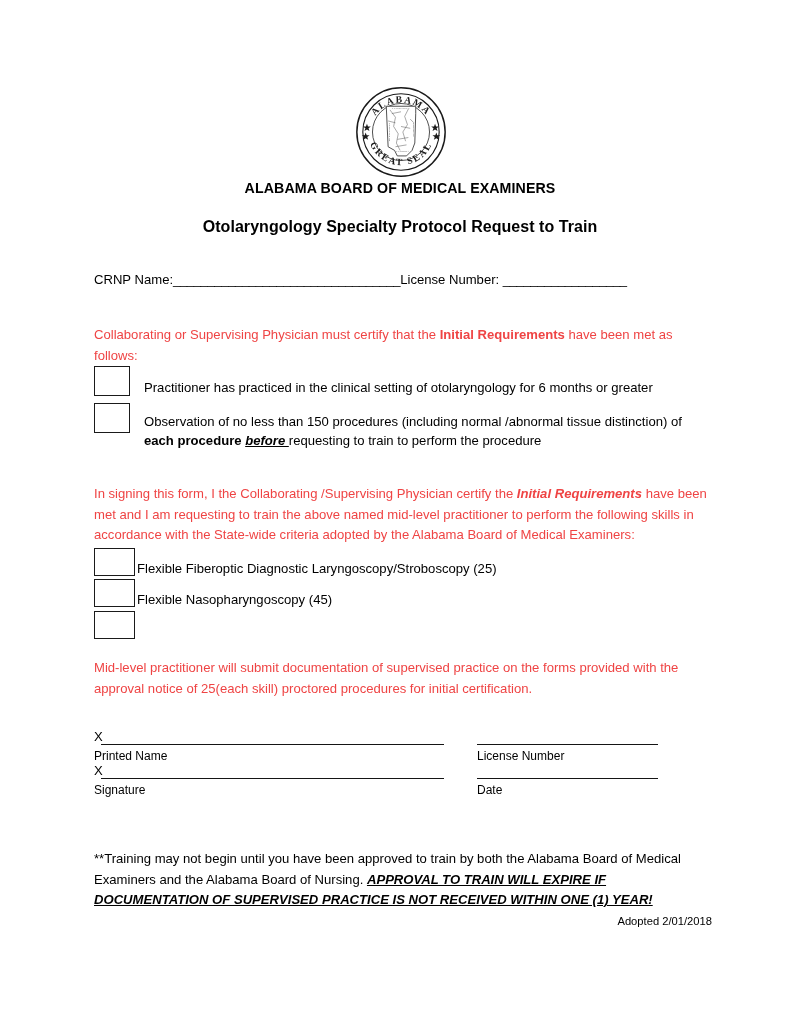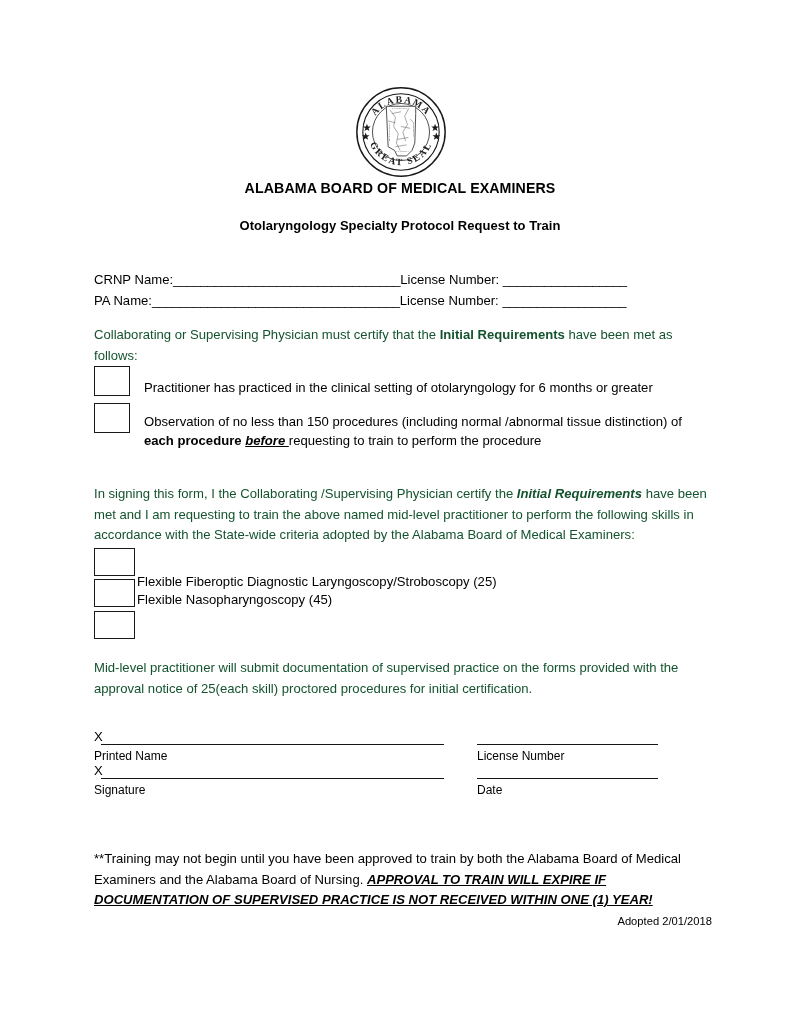--- a/index.html
+++ b/index.html
@@ -42,33 +42,33 @@
     text-align: center;
     font-size: 14.2px;
     font-weight: bold;
     letter-spacing: .1px;
   }
   .doc-title {
     position: absolute;
     left: 0; top: 218px;
     width: 800px;
     text-align: center;
-    font-size: 13px;
+    font-size: 16px;
     font-weight: bold;
     letter-spacing: .05px;
   }
 
   
   .body-text {
     position: absolute;
     left: 94px;
     width: 616px;
     font-size: 13.1px;
     line-height: 20.5px;
-    color: #14532d;
+    color: #ef4444;
   }
   .field-line {
     position: absolute;
     left: 94px;
     width: 620px;
     font-size: 13.1px;
     line-height: 20px;
     white-space: nowrap;
   }
   .blank { letter-spacing: -0.4px; }
@@ -177,24 +177,20 @@
   </div>
 
   <div class="org-title">ALABAMA BOARD OF MEDICAL EXAMINERS</div>
   <div class="doc-title">Otolaryngology Specialty Protocol Request to Train</div>
 
   <div class="field-line" style="top:256px;margin-top:14px;">
     <span>CRNP Name:</span><span class="blank">_________________________________</span><span>License Number:</span>
     <span class="blank">__________________</span>
   </div>
 
-  <div class="field-line" style="top:291px;">
-    <span>PA Name:</span><span class="blank">____________________________________</span><span>License Number:</span>
-    <span class="blank">__________________</span>
-  </div>
 
   <div class="body-text" style="top:325px;">
     <span>Collaborating or Supervising Physician must certify that the </span><b class="bold">Initial Requirements</b><span> have been met as follows:</span>
   </div>
 
   <div class="cb-row" style="top:366px; height:34px;">
     <span class="cbox req"></span>
     <span class="cb-label req" style="top:12px;">Practitioner has practiced in the clinical setting of otolaryngology for 6 months or greater</span>
   </div>
 
@@ -204,21 +200,21 @@
       <span>Observation of no less than 150 procedures (including normal /abnormal tissue distinction) of </span><b class="bold">each procedure </b><u class="biu">before </u><span>requesting to train to perform the procedure</span>
     </span>
   </div>
 
   <div class="body-text" style="top:484px;">
     <span>In signing this form, I the Collaborating /Supervising Physician certify the </span><i class="bi">Initial Requirements</i><span> have been met and I am requesting to train the above named mid-level practitioner to perform the following skills in accordance with the State-wide criteria adopted by the Alabama Board of Medical Examiners:</span>
   </div>
 
   <div class="cb-row" style="top:548px; height:32px;">
     <span class="cbox skill"></span>
-    <span class="cb-label skill" style="top:11px;margin-top:13px;">Flexible Fiberoptic Diagnostic Laryngoscopy/Stroboscopy  (25)</span>
+    <span class="cb-label skill" style="top:11px;">Flexible Fiberoptic Diagnostic Laryngoscopy/Stroboscopy  (25)</span>
   </div>
   <div class="cb-row" style="top:579px; height:32px;">
     <span class="cbox skill"></span>
     <span class="cb-label skill" style="top:11px;">Flexible Nasopharyngoscopy (45)</span>
   </div>
   <div class="cb-row" style="top:611px; height:32px;">
     <span class="cbox skill"></span>
   </div>
 
   <div class="body-text" style="top:658px;">Mid-level practitioner will submit documentation of supervised practice on the forms provided with the approval notice of 25(each skill) proctored procedures for initial certification.</div>

